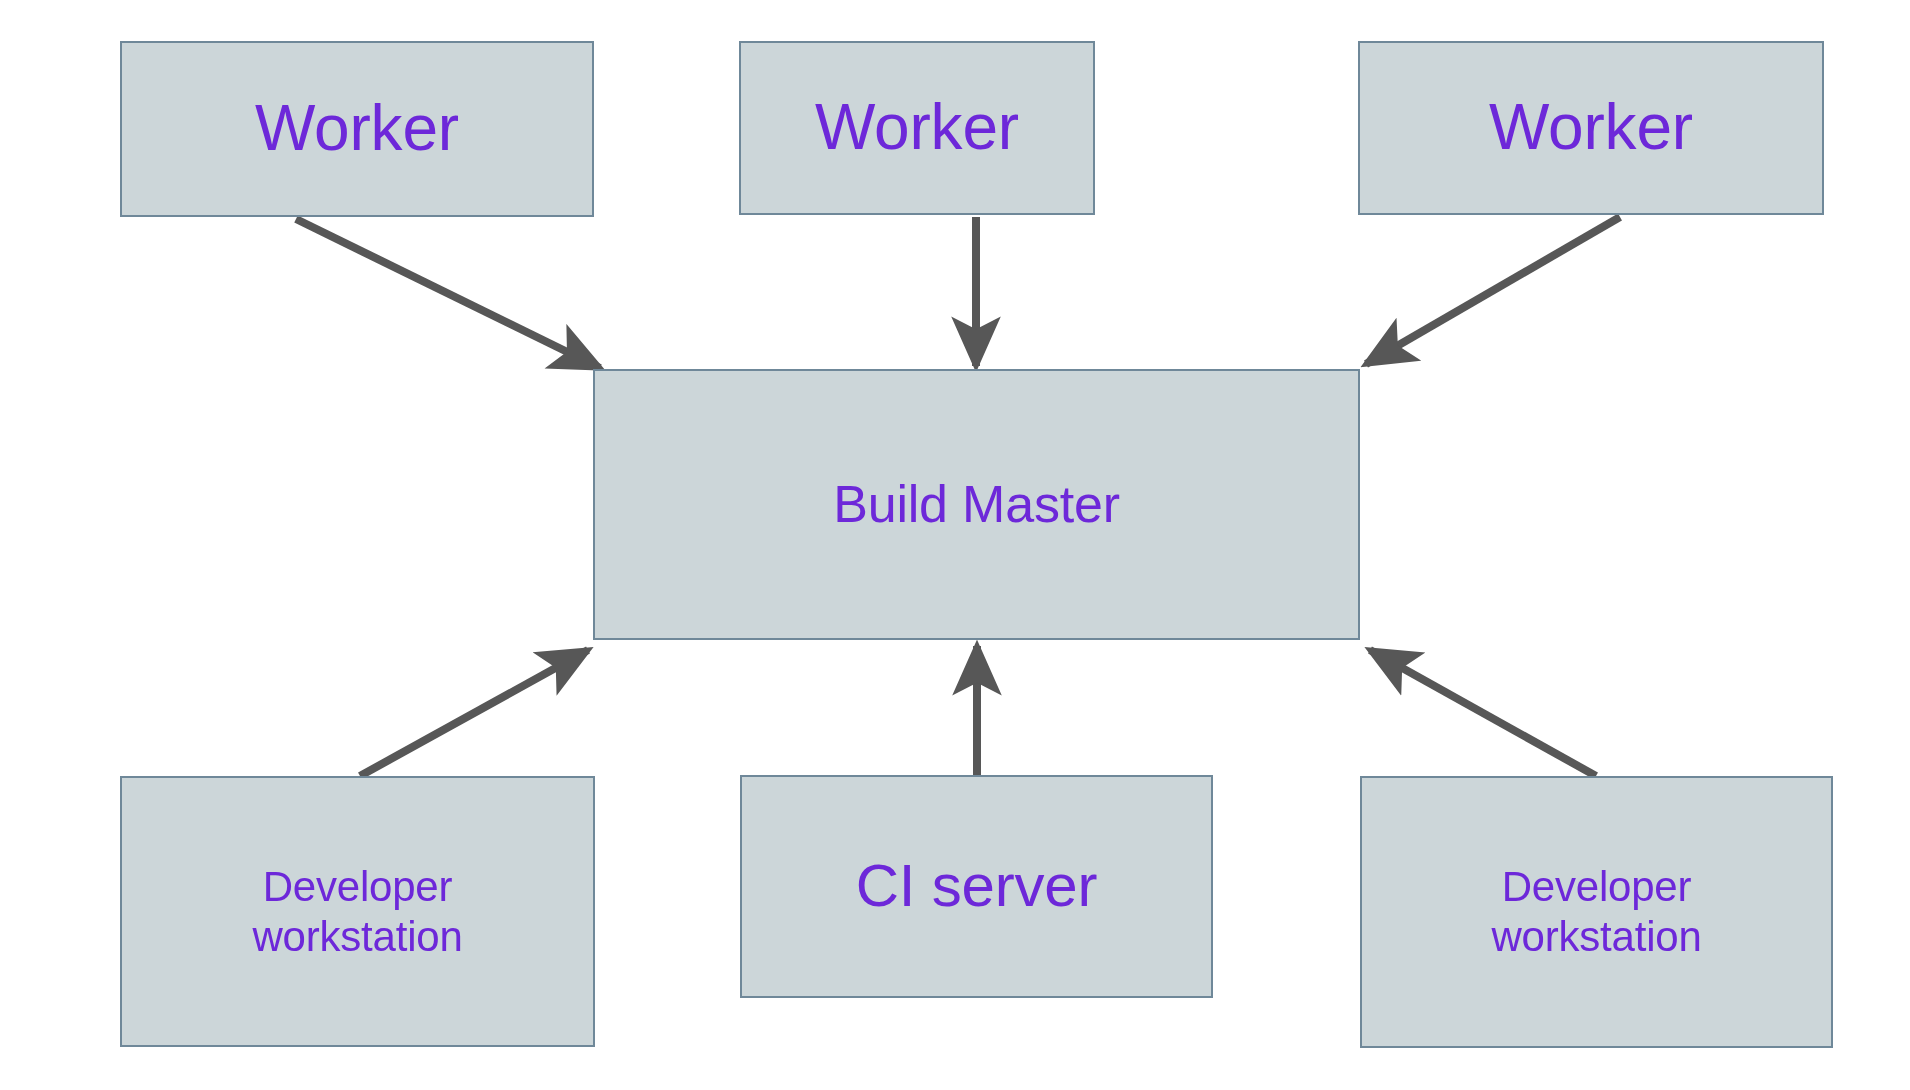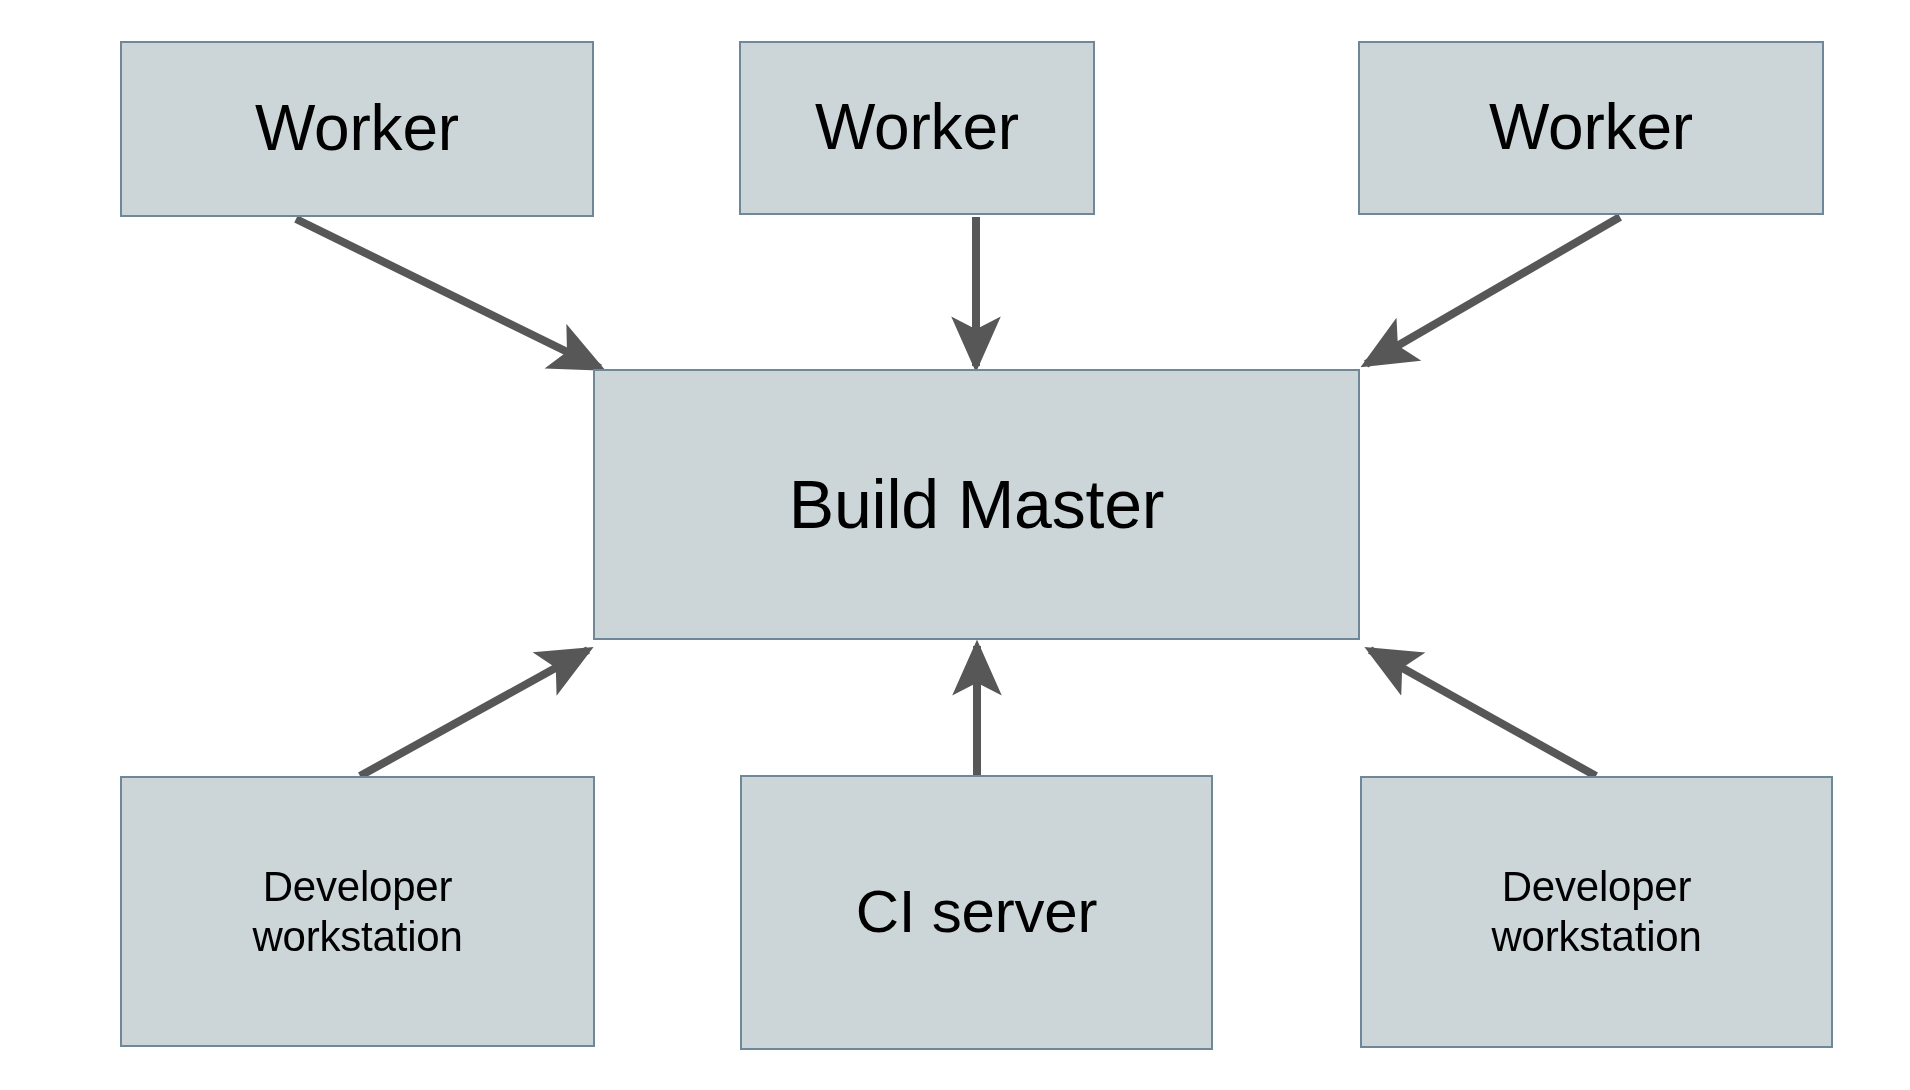--- a/index.html
+++ b/index.html
@@ -32,42 +32,42 @@
     position: absolute;
     box-sizing: border-box;
     background: #ccd6d9;
     border: 2px solid #6f8899;
     display: flex;
     align-items: center;
     justify-content: center;
     text-align: center;
   }
   .node-label {
-    color: #000000;
+    color: #6d28d9;
     font-family: "Liberation Sans", sans-serif;
     font-weight: 400;
     line-height: 1.18;
     white-space: pre-line;
     letter-spacing: -0.2px;
   }
   
   #node-worker-left  { left: 120px; top: 41px;  width: 474px; height: 176px; }
   #node-worker-mid   { left: 739px; top: 41px;  width: 356px; height: 174px; }
   #node-worker-right { left: 1358px; top: 41px; width: 466px; height: 174px; }
   #node-worker-left  .node-label,
   #node-worker-mid   .node-label,
   #node-worker-right .node-label { font-size: 64px; }
 
   
   #node-build-master { left: 593px; top: 369px; width: 767px; height: 271px; }
-  #node-build-master .node-label { font-size: 68px; }
+  #node-build-master .node-label { font-size: 52px; }
 
   
   #node-dev-left  { left: 120px;  top: 776px; width: 475px; height: 271px; }
-  #node-ci-server { left: 740px;  top: 775px; width: 473px; height: 275px; }
+  #node-ci-server { left: 740px;  top: 775px; width: 473px; height: 223px; }
   #node-dev-right { left: 1360px; top: 776px; width: 473px; height: 272px; }
   #node-dev-left  .node-label,
   #node-dev-right .node-label { font-size: 42px; }
   #node-ci-server .node-label { font-size: 60px; }
 </style>
 </head>
 <body>
 
 <div id="diagram-canvas">
 

